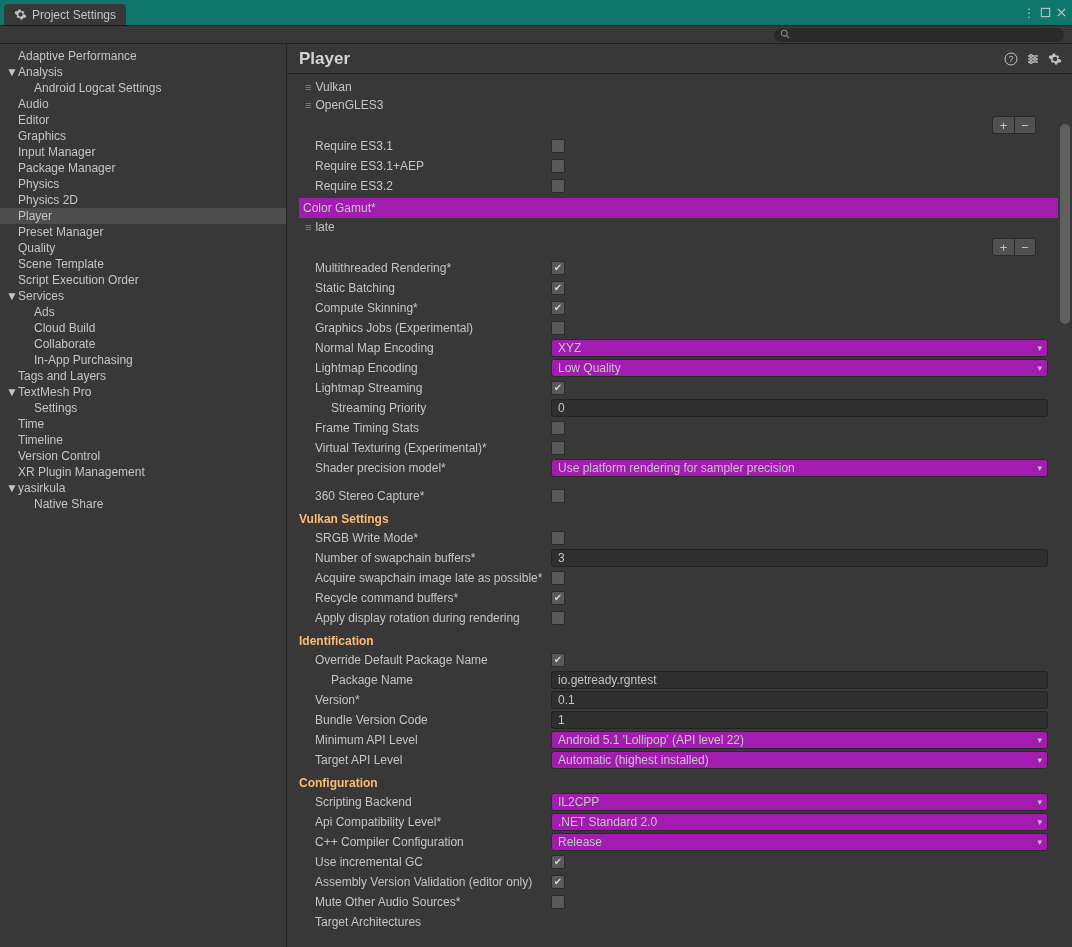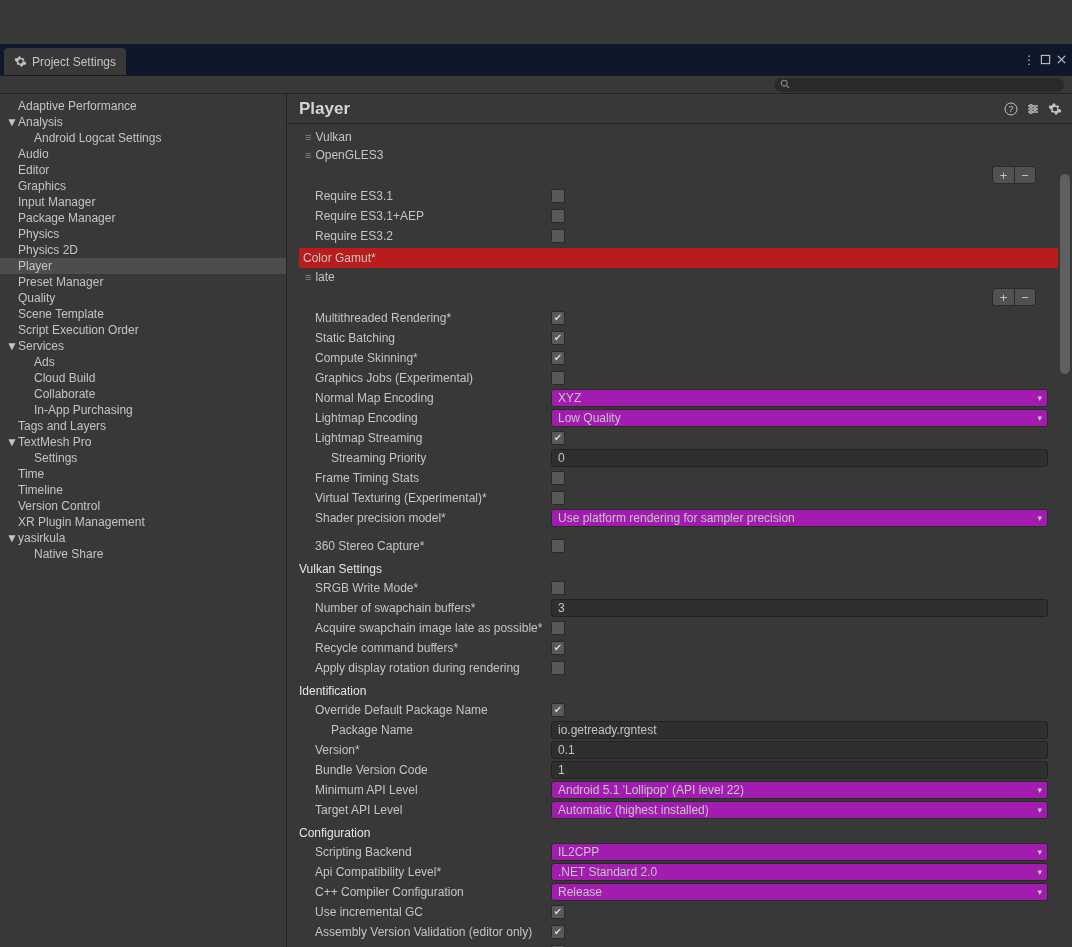--- a/index.html
+++ b/index.html
@@ -1,20 +1,20 @@
 <!DOCTYPE html>
 <html><head>
 <meta charset="utf-8">
 <style>
 * { margin: 0; padding: 0; box-sizing: border-box; font-family: Arial, Helvetica, sans-serif; }
 body { background: #383838; color: #c4c4c4; font-size: 12px; overflow: hidden; }
 .window { width: 1072px; height: 947px; display: flex; flex-direction: column; }
 
 
-.titlebar { height: 32px; background: #0f172a; display: flex; align-items: stretch; border-bottom: 1px solid #1a1a1a; margin-top: 44px; }
+.titlebar { height: 26px; background: #0f766e; display: flex; align-items: stretch; border-bottom: 1px solid #1a1a1a; }
 .tab { display: flex; align-items: center; gap: 5px; padding: 0 10px; background: #383838; border-top-left-radius: 4px; border-top-right-radius: 4px; margin: 4px 0 0 4px; }
 .tab .gear { width: 13px; height: 13px; }
 .titlebar-right { margin-left: auto; display: flex; align-items: center; gap: 2px; padding-right: 4px; }
 .wicon { width: 14px; height: 14px; display: inline-flex; align-items: center; justify-content: center; color: #c4c4c4; cursor: pointer; }
 
 
 .searchbar { height: 18px; background: #383838; display: flex; justify-content: flex-end; align-items: center; padding: 0 8px; border-bottom: 1px solid #232323; }
 .search-input { width: 290px; height: 14px; background: #2a2a2a; border: none; border-radius: 8px; padding: 0 8px 0 20px; color: #c4c4c4; font-size: 11px; outline: none; }
 .search-wrap { position: relative; }
 .search-ico { position: absolute; left: 6px; top: 1px; width: 10px; height: 10px; }
@@ -41,22 +41,22 @@
 
 .row { display: flex; align-items: center; height: 20px; }
 .label { width: 252px; padding-left: 16px; flex-shrink: 0; white-space: nowrap; overflow: hidden; }
 .label.indent1 { padding-left: 32px; }
 .control { flex: 1; display: flex; align-items: center; }
 .checkbox { width: 14px; height: 14px; background: #595959; border: 1px solid #2a2a2a; border-radius: 2px; display: inline-flex; align-items: center; justify-content: center; cursor: pointer; }
 .checkbox.checked::after { content: '✔'; color: #d4d4d4; font-size: 10px; line-height: 1; }
 .dropdown { flex: 1; height: 18px; background: #a21caf; border: 1px solid #2a2a2a; border-radius: 3px; padding: 0 18px 0 6px; display: flex; align-items: center; position: relative; cursor: pointer; }
 .dropdown::after { content: '▾'; position: absolute; right: 5px; color: #c4c4c4; font-size: 9px; }
 .text-input { flex: 1; height: 18px; background: #2f2f2f; border: 1px solid #222; border-radius: 3px; padding: 0 6px; color: #c4c4c4; display: flex; align-items: center; }
-.section-header { font-weight: normal; color: #e5e5e5; padding: 6px 0 2px 0; }
-.gamut-header { background: #b91c1c; margin: 2px -12px 0 0; padding: 2px 4px; height: 20px; display: flex; align-items: center; }
+.section-header { font-weight: bold; color: #fdba74; padding: 6px 0 2px 0; }
+.gamut-header { background: #a21caf; margin: 2px -12px 0 0; padding: 2px 4px; height: 20px; display: flex; align-items: center; }
 .list-item { display: flex; align-items: center; height: 18px; padding-left: 6px; }
 .drag-handle { color: #888; margin-right: 6px; letter-spacing: -2px; font-size: 11px; }
 .list-footer { display: flex; justify-content: flex-end; padding: 2px 12px 2px 0; }
 .pm-btn { width: 22px; height: 18px; background: #515151; border: 1px solid #2a2a2a; display: inline-flex; align-items: center; justify-content: center; cursor: pointer; color: #c4c4c4; font-size: 13px; }
 .pm-btn:first-child { border-top-left-radius: 3px; border-bottom-left-radius: 3px; border-right: none; }
 .pm-btn:last-child { border-top-right-radius: 3px; border-bottom-right-radius: 3px; }
 
 svg { display: block; }
 </style>
 </head>

